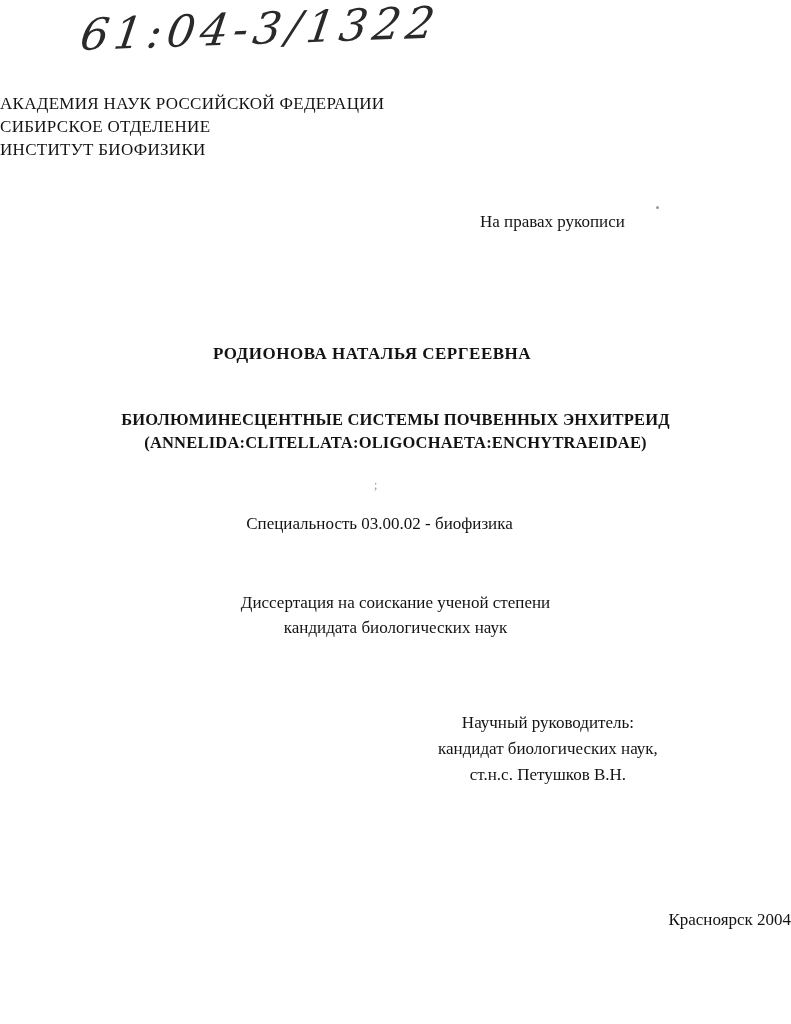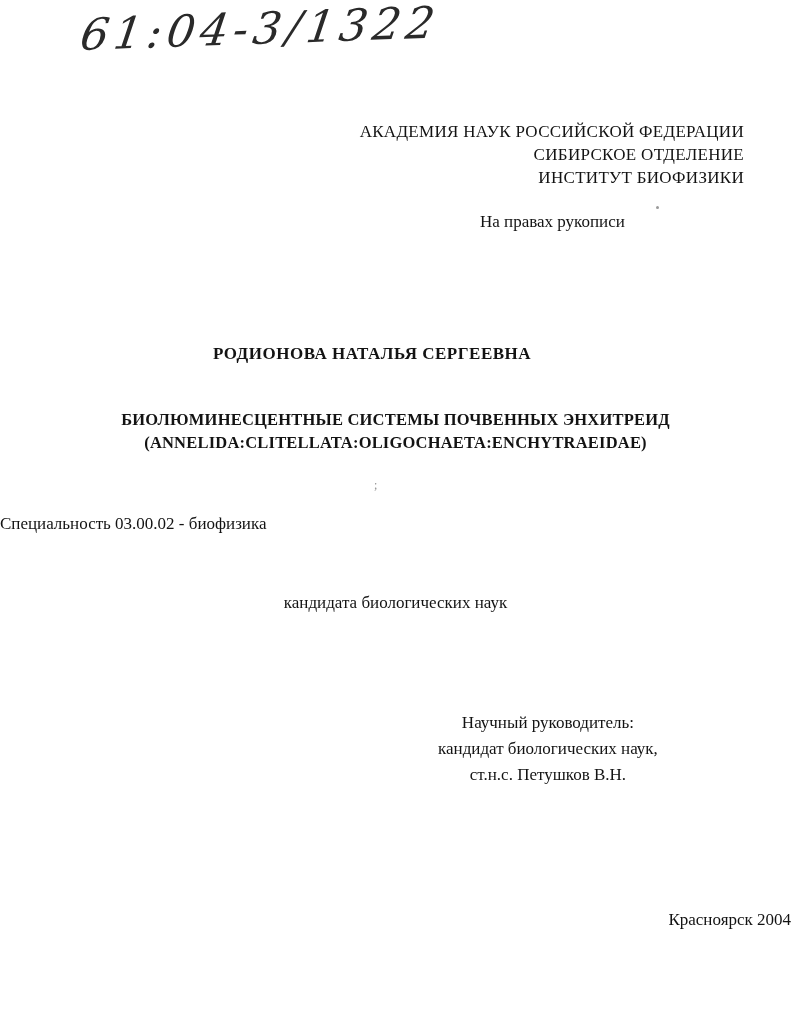--- a/index.html
+++ b/index.html
@@ -29,25 +29,24 @@
     letter-spacing: 5px;
     color: #2a2a2a;
     transform: skewX(-10deg) rotate(-2deg);
     white-space: nowrap;
   }
   .institution {
     position: absolute;
     top: 92px;
     left: 0;
     width: 744px; 
-    text-align: right;
+    text-align: left;
     font-size: 17px;
     line-height: 23px;
     letter-spacing: 0.3px;
-    margin-top: 28px;
   }
   .manuscript-note {
     position: absolute;
     top: 212px;
     left: 480px;
     font-size: 17px;
   }
   .scan-dot {
     position: absolute;
     top: 206px;
@@ -86,20 +85,21 @@
     top: 478px;
     left: 374px;
     font-size: 12px;
     color: #8f8f8f;
   }
   .specialty {
     position: absolute;
     top: 514px;
     left: 0;
     width: 759px;
+    text-align: center;
     font-size: 17px;
   }
   .dissertation {
     position: absolute;
     top: 590px;
     left: 0;
     width: 791px;
     text-align: center;
     font-size: 17px;
     line-height: 25px;
@@ -143,20 +143,21 @@
   <div class="title-block">
     <div>БИОЛЮМИНЕСЦЕНТНЫЕ СИСТЕМЫ ПОЧВЕННЫХ ЭНХИТРЕИД</div>
     <div class="title-latin">(ANNELIDA:CLITELLATA:OLIGOCHAETA:ENCHYTRAEIDAE)</div>
   </div>
 
   <div class="scan-mark">;</div>
 
   <div class="specialty">Специальность 03.00.02 - биофизика</div>
 
   <div class="dissertation">
+    <div>Диссертация на соискание ученой степени</div>
     <div>кандидата биологических наук</div>
   </div>
 
   <div class="supervisor">
     <div>Научный руководитель:</div>
     <div>кандидат биологических наук,</div>
     <div>ст.н.с. Петушков В.Н.</div>
   </div>
 
   <div class="footer-city">Красноярск 2004</div>

